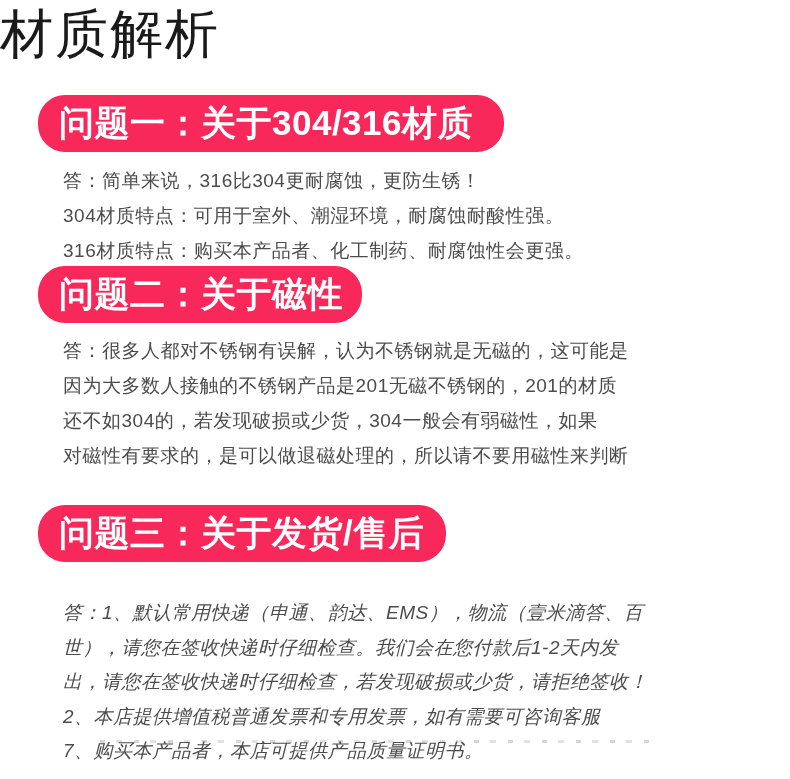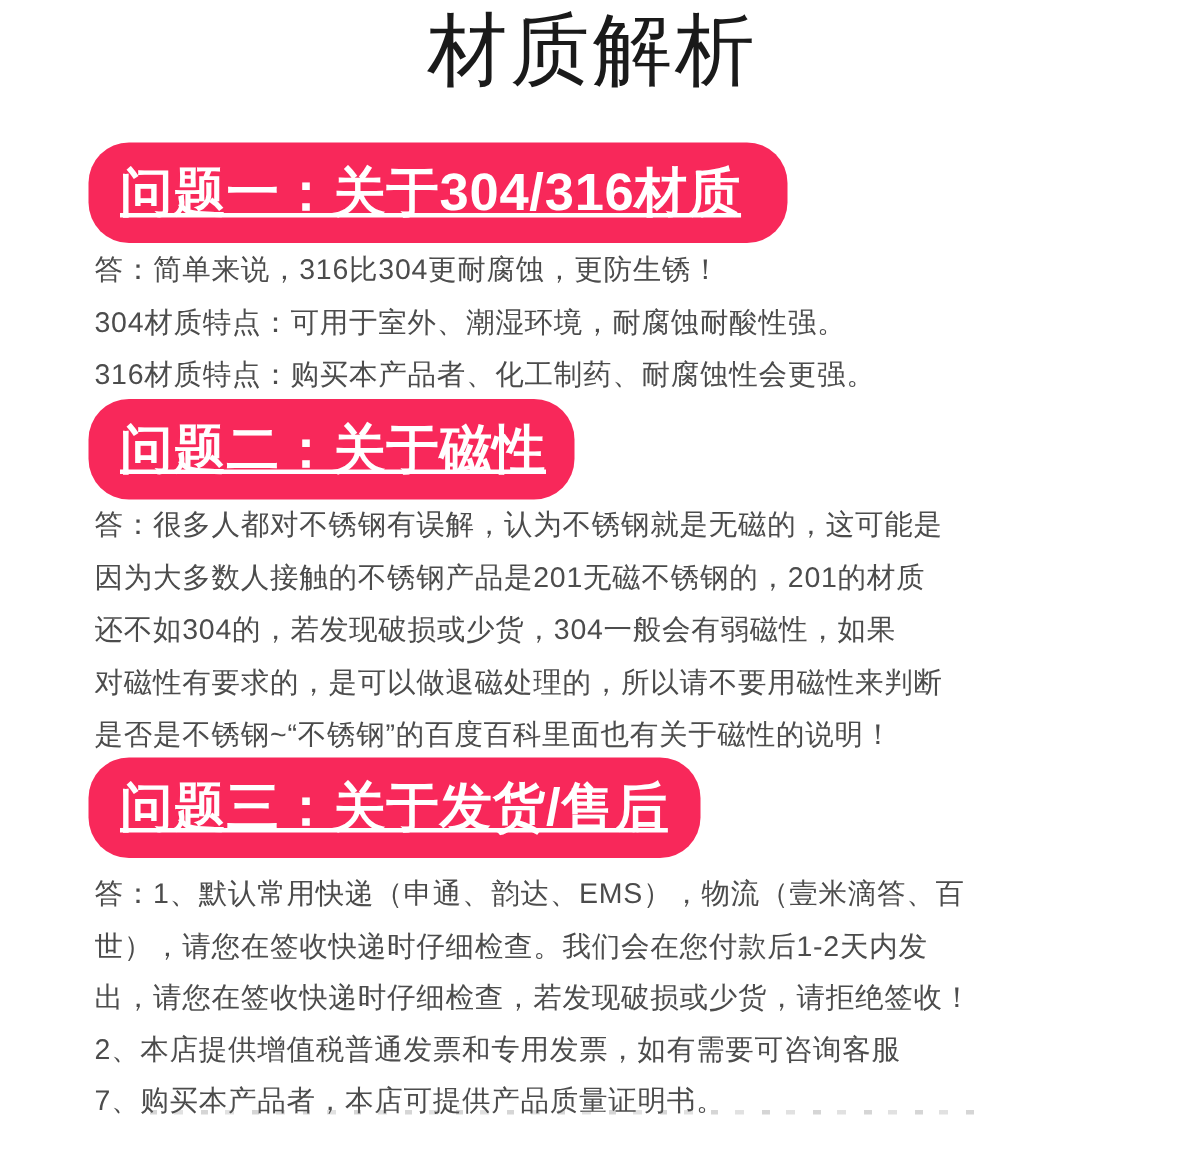--- a/index.html
+++ b/index.html
@@ -13,59 +13,57 @@
     width: 790px;
     height: 779px;
     background: #ffffff;
     overflow: hidden;
   }
   .page-title {
     position: absolute;
     top: 4px;
     left: 0;
     width: 790px;
-    text-align: center;
     font-size: 53px;
     line-height: 60px;
     font-weight: 300;
     letter-spacing: 2px;
     color: #1a1a1a;
     white-space: nowrap;
   }
   .banner {
     position: absolute;
-    left: 59px;
-    height: 67px;
+    left: 38px;
+    height: 57px;
     background: #f8285a;
     border-radius: 27px;
     color: #ffffff;
     font-size: 35px;
     font-weight: bold;
     letter-spacing: 0.5px;
     display: flex;
     align-items: center;
     padding: 0 21px;
     box-sizing: border-box;
     white-space: nowrap;
-    text-decoration: underline;
   }
   .banner-1 { top: 95px;  width: 466px; }
   .banner-2 { top: 266px; width: 324px; }
   .banner-3 { top: 505px; width: 408px; }
   .answer {
     position: absolute;
     left: 63px;
     color: #4c4c4c;
     font-size: 19px;
     font-weight: 300;
     letter-spacing: 0.5px;
   }
   .answer-1 { top: 163px; }
   .answer-2 { top: 333px; }
-  .answer-3 { top: 580px; }
+  .answer-3 { top: 596px; font-style: italic; }
   .answer .line {
     line-height: 35px;
     white-space: nowrap;
   }
   .answer-3 .line { line-height: 34.5px; }
   .clipped-remnant {
     position: absolute;
     top: 740px;
     left: 100px;
     width: 560px;
@@ -96,21 +94,20 @@
   </div>
 
   <div class="banner banner-2">
     <span>问题二：关于磁性</span>
   </div>
   <div class="answer answer-2">
     <div class="line">答：很多人都对不锈钢有误解，认为不锈钢就是无磁的，这可能是</div>
     <div class="line">因为大多数人接触的不锈钢产品是201无磁不锈钢的，201的材质</div>
     <div class="line">还不如304的，若发现破损或少货，304一般会有弱磁性，如果</div>
     <div class="line">对磁性有要求的，是可以做退磁处理的，所以请不要用磁性来判断</div>
-    <div class="line">是否是不锈钢~“不锈钢”的百度百科里面也有关于磁性的说明！</div>
   </div>
 
   <div class="banner banner-3">
     <span>问题三：关于发货/售后</span>
   </div>
   <div class="answer answer-3">
     <div class="line">答：1、默认常用快递（申通、韵达、EMS），物流（壹米滴答、百</div>
     <div class="line">世），请您在签收快递时仔细检查。我们会在您付款后1-2天内发</div>
     <div class="line">出，请您在签收快递时仔细检查，若发现破损或少货，请拒绝签收！</div>
     <div class="line">2、本店提供增值税普通发票和专用发票，如有需要可咨询客服</div>

